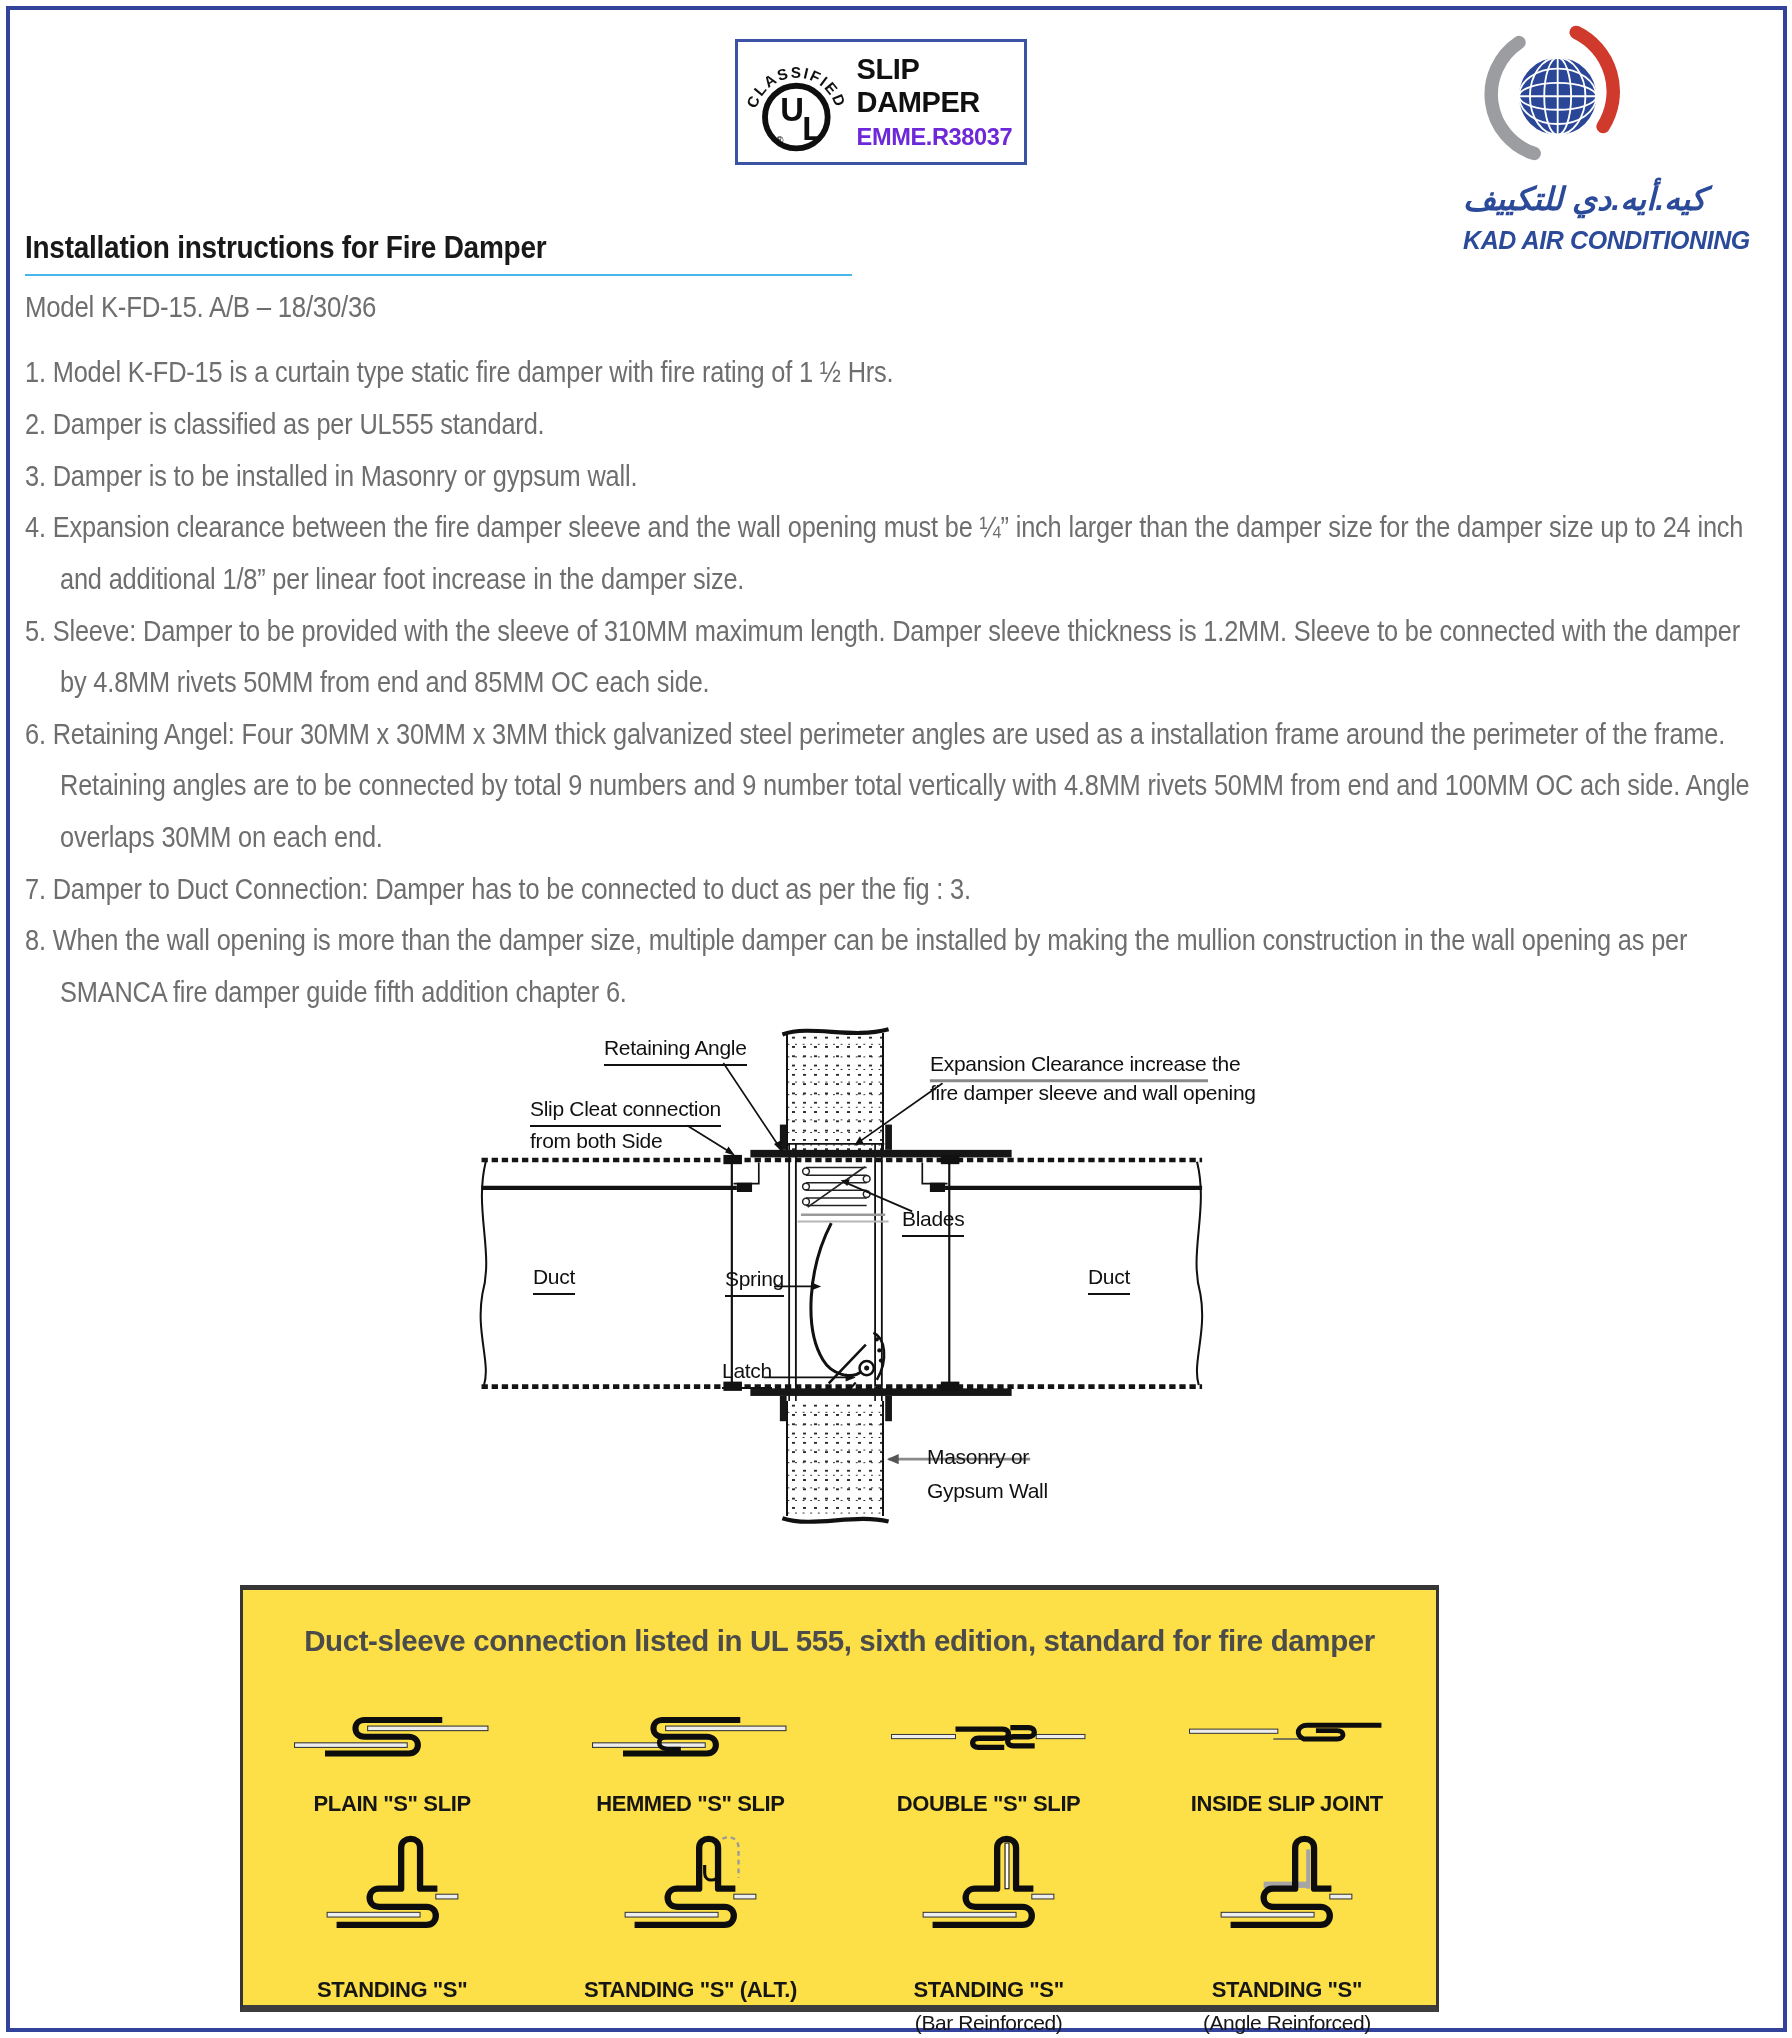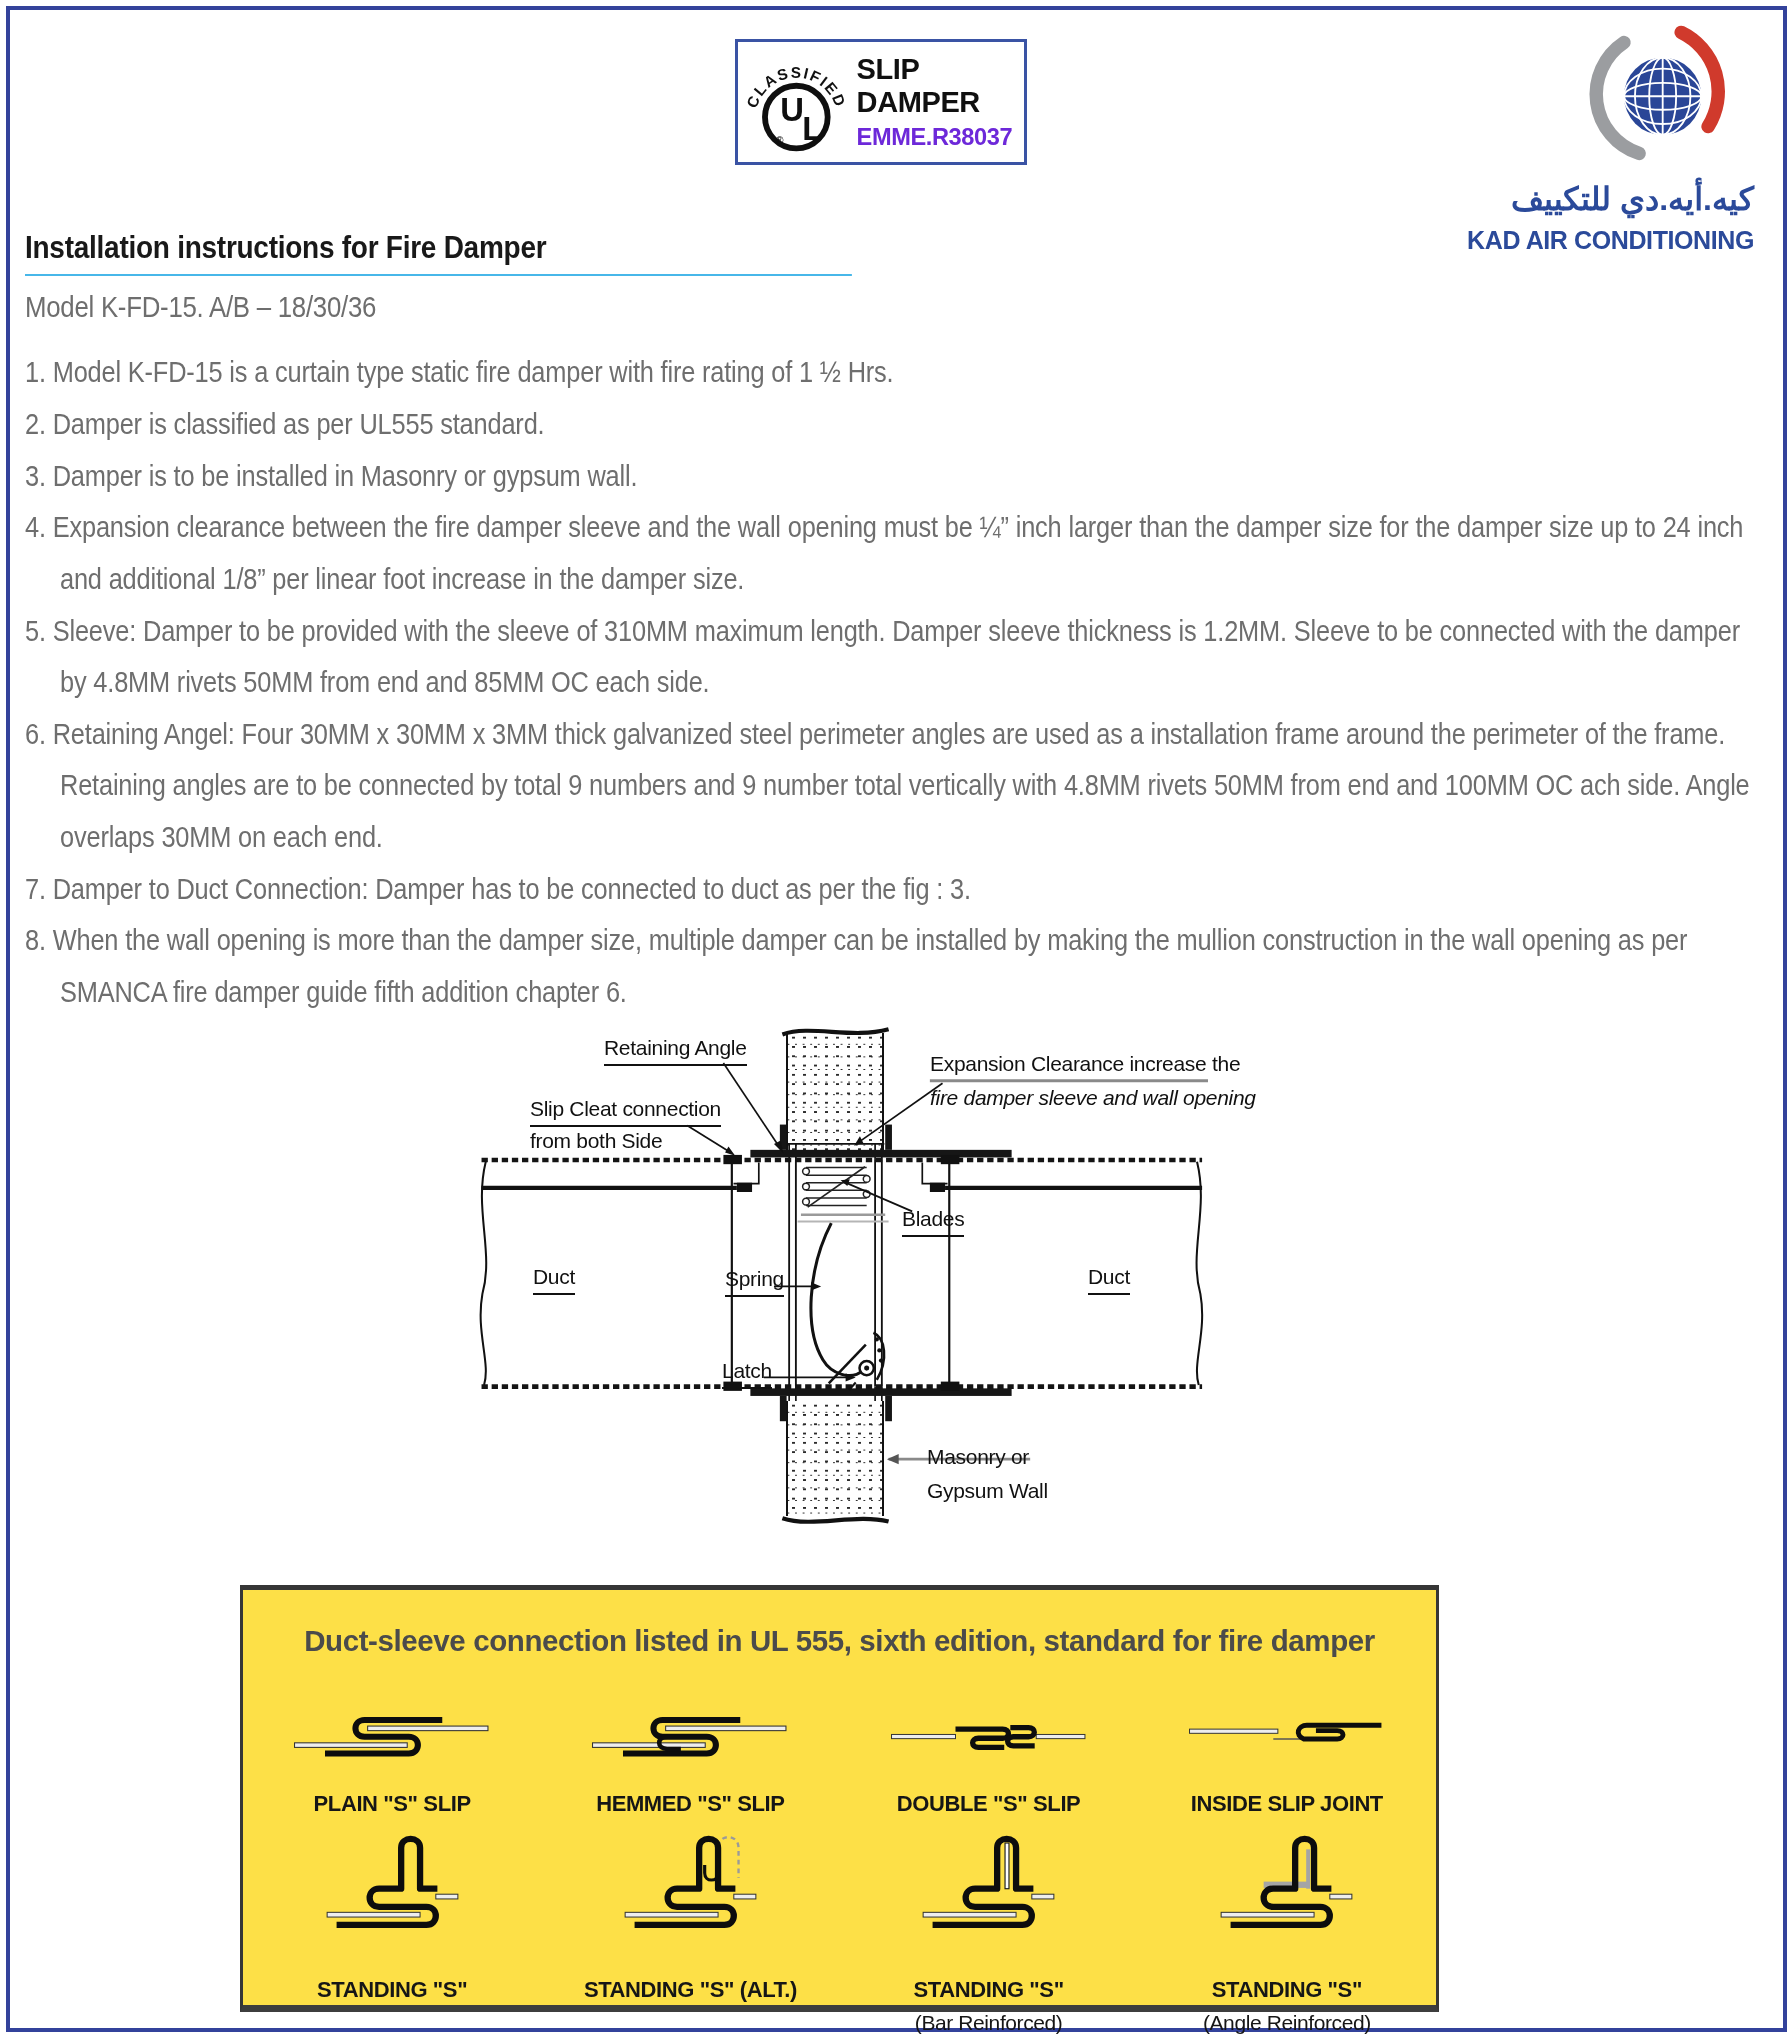--- a/index.html
+++ b/index.html
@@ -13,21 +13,21 @@
   .kad-logo { position:absolute; left:67px; top:34px; width:253px; }
   .kad-logo-text { font-size:81px; font-weight:800; color:#1c1c1e; letter-spacing:1.7px; }
   .kad-swoosh { position:absolute; left:-10px; top:86px; }
 
   .ul-badge { position:absolute; left:735px; top:39px; width:292px; height:126px;
               border:3.4px solid #3a53a4; background:#fff; display:flex; align-items:center; }
   .ul-badge-right { display:flex; flex-direction:column; justify-content:center; margin-left:3.4px; }
   .ul-badge-label { font-size:29px; font-weight:800; color:#101010; letter-spacing:-0.4px; }
   .ul-badge-code  { font-size:23.6px; font-weight:700; color:#6d28d9; margin-top:5px; letter-spacing:-0.4px; }
 
-  .kadac-logo { position:absolute; left:1463px; top:23.6px; width:291px; text-align:right; }
+  .kadac-logo { position:absolute; left:1463px; top:23.6px; width:291px; text-align:left;font-style:italic; }
   .kadac-arabic { font-size:32px; font-weight:700; color:#2b4a9a; direction:rtl; margin-top:0px; }
   .kadac-name { font-size:25px; font-weight:800; color:#2b4a9a; margin-top:8.4px; letter-spacing:-0.4px; white-space:nowrap; }
 
   
   .text-block { position:absolute; left:25px; top:229px; width:1990px;
                 transform:scaleX(0.875); transform-origin:0 0; }
   .doc-title { display:inline-block; width:945px; font-size:32px; font-weight:800; color:#191919;
                padding-bottom:8.4px; border-bottom:2.5px solid #47b7e9; letter-spacing:-0.3px; }
   .doc-subtitle { font-size:29.5px; color:#6e6e6e; margin-top:13.5px; letter-spacing:-0.3px; }
   .instructions { margin-top:23.6px; font-size:29px; color:#6e6e6e; line-height:1.78; letter-spacing:-0.2px; }
@@ -223,21 +223,21 @@
       <polygon points="582,546 596,540 596,552" fill="#555"></polygon>
     </svg>
 
     <div class="dlabel ulined" style="left:208px; top:35px;">Retaining Angle</div>
     <div class="dlabel" style="left:134px; top:96px;">
       <div class="ulined" style="display:inline-block;">Slip Cleat connection</div>
       <div>from both Side</div>
     </div>
     <div class="dlabel" style="left:534px; top:51px;">
       <div>Expansion Clearance increase the</div>
-      <div style="margin-top:5px;font-style:italic;">fire damper sleeve and wall opening</div>
+      <div style="">fire damper sleeve and wall opening</div>
     </div>
     <div class="dlabel ulined" style="left:506px; top:206px;">Blades</div>
     <div class="dlabel ulined" style="left:137px; top:264px;">Duct</div>
     <div class="dlabel ulined" style="left:692px; top:264px;">Duct</div>
     <div class="dlabel ulined" style="left:329px; top:266px;">Spring</div>
     <div class="dlabel ulined" style="left:326px; top:358px;">Latch</div>
     <div class="dlabel" style="left:531px; top:444px;">
       <div>Masonry or</div>
       <div style="margin-top:5px;">Gypsum Wall</div>
     </div>

